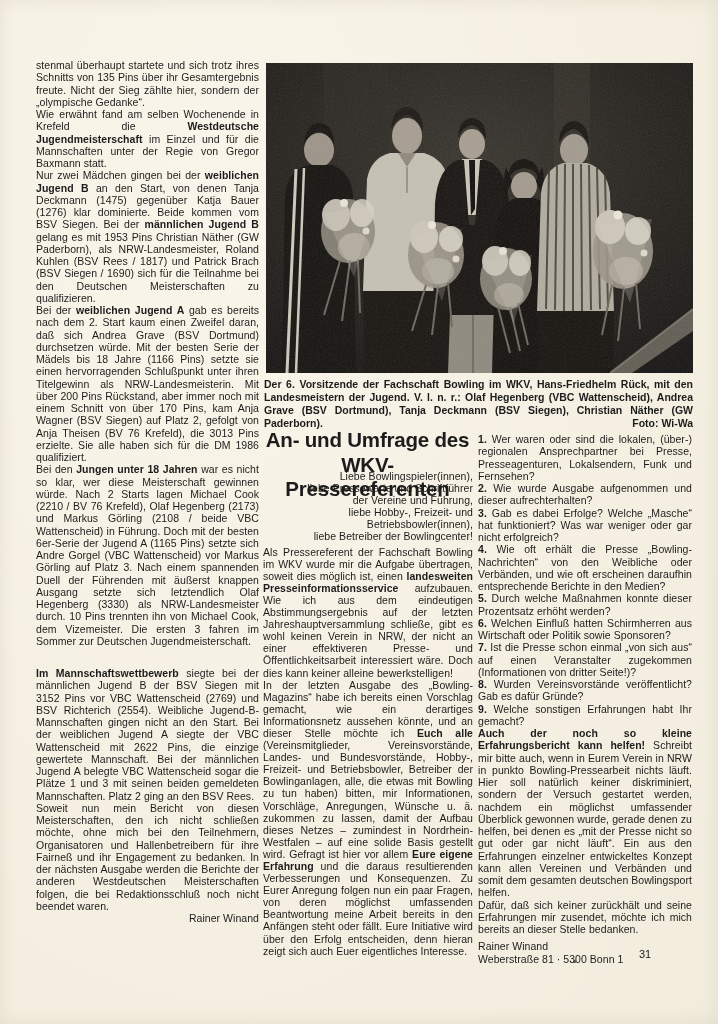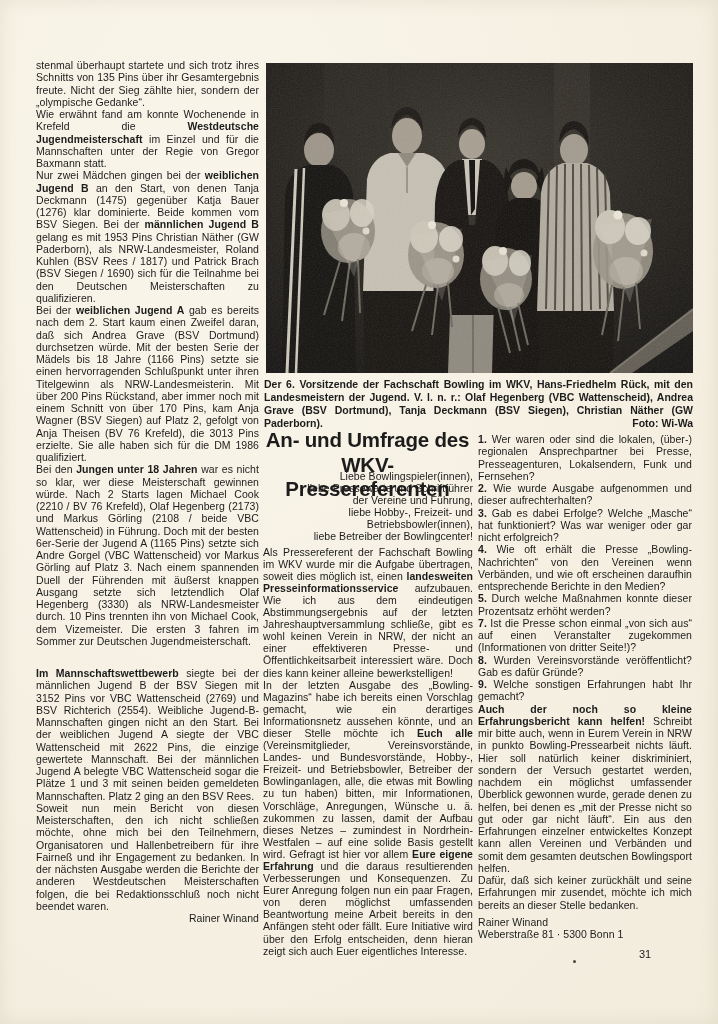--- a/index.html
+++ b/index.html
@@ -52,21 +52,21 @@
   .dot-artifact{position:absolute;left:573px;top:960px;width:3px;height:3px;border-radius:50%;background:#4a463c;}
 </style>
 </head>
 <body>
 
 <div class="page">
 
   <div class="col col-left">
     <div class="plist">
         <p><span>stenmal überhaupt startete und sich trotz ihres Schnitts von 135 Pins über ihr Gesamtergebnis freute. Nicht der Sieg zählte hier, sondern der „olympische Gedanke“.</span></p>
-        <p><span>Wie erwähnt fand am konnte Wochenende in Krefeld die </span><b>Westdeutsche Jugendmeisterschaft</b><span> im Einzel und für die Mannschaften unter der Regie von Gregor Baxmann statt.</span></p>
+        <p><span>Wie erwähnt fand am selben Wochenende in Krefeld die </span><b>Westdeutsche Jugendmeisterschaft</b><span> im Einzel und für die Mannschaften unter der Regie von Gregor Baxmann statt.</span></p>
         <p><span>Nur zwei Mädchen gingen bei der </span><b>weiblichen Jugend B</b><span> an den Start, von denen Tanja Deckmann (1475) gegenüber Katja Bauer (1276) klar dominierte. Beide kommen vom BSV Siegen. Bei der </span><b>männlichen Jugend B</b><span> gelang es mit 1953 Pins Christian Näther (GW Paderborn), als NRW-Landesmeister, Roland Kuhlen (BSV Rees / 1817) und Patrick Brach (BSV Siegen / 1690) sich für die Teilnahme bei den Deutschen Meisterschaften zu qualifizieren.</span></p>
         <p><span>Bei der </span><b>weiblichen Jugend A</b><span> gab es bereits nach dem 2. Start kaum einen Zweifel daran, daß sich Andrea Grave (BSV Dortmund) durchsetzen würde. Mit der besten Serie der Mädels bis 18 Jahre (1166 Pins) setzte sie einen hervorragenden Schlußpunkt unter ihren Titelgewinn als NRW-Landesmeisterin. Mit über 200 Pins Rückstand, aber immer noch mit einem Schnitt von über 170 Pins, kam Anja Wagner (BSV Siegen) auf Platz 2, gefolgt von Anja Theisen (BV 76 Krefeld), die 3013 Pins erzielte. Sie alle haben sich für die DM 1986 qualifiziert.</span></p>
         <p><span>Bei den </span><b>Jungen unter 18 Jahren</b><span> war es nicht so klar, wer diese Meisterschaft gewinnen würde. Nach 2 Starts lagen Michael Cook (2210 / BV 76 Krefeld), Olaf Hegenberg (2173) und Markus Görling (2108 / beide VBC Wattenscheid) in Führung. Doch mit der besten 6er-Serie der Jugend A (1165 Pins) setzte sich Andre Gorgel (VBC Wattenscheid) vor Markus Görling auf Platz 3. Nach einem spannenden Duell der Führenden mit äußerst knappen Ausgang setzte sich letztendlich Olaf Hegenberg (3330) als NRW-Landesmeister durch. 10 Pins trennten ihn von Michael Cook, dem Vizemeister. Die ersten 3 fahren im Sommer zur Deutschen Jugendmeisterschaft.</span></p>
         <p><b>Im Mannschaftswettbewerb</b><span> siegte bei der männlichen Jugend B der BSV Siegen mit 3152 Pins vor VBC Wattenscheid (2769) und BSV Richterich (2554). Weibliche Jugend-B-Mannschaften gingen nicht an den Start. Bei der weiblichen Jugend A siegte der VBC Wattenscheid mit 2622 Pins, die einzige gewertete Mannschaft. Bei der männlichen Jugend A belegte VBC Wattenscheid sogar die Plätze 1 und 3 mit seinen beiden gemeldeten Mannschaften. Platz 2 ging an den BSV Rees.</span></p>
         <p><span>Soweit nun mein Bericht von diesen Meisterschaften, den ich nicht schließen möchte, ohne mich bei den Teilnehmern, Organisatoren und Hallenbetreibern für ihre Fairneß und ihr Engagement zu bedanken. In der nächsten Ausgabe werden die Berichte der anderen Westdeutschen Meisterschaften folgen, die bei Redaktionsschluß noch nicht beendet waren.</span></p>
       </div>
     <p class="signoff">Rainer Winand</p>
   </div>
 
   <figure class="photo-wrap" style="margin:0">
@@ -210,22 +210,23 @@
         <p><span>Als Pressereferent der Fachschaft Bowling im WKV wurde mir die Aufgabe übertragen, soweit dies möglich ist, einen </span><b>landesweiten Presseinformationsservice</b><span> aufzubauen. Wie ich aus dem eindeutigen Abstimmungsergebnis auf der letzten Jahreshauptversammlung schließe, gibt es wohl keinen Verein in NRW, der nicht an einer effektiveren Presse- und Öffentlichkeitsarbeit interessiert wäre. Doch dies kann keiner alleine bewerkstelligen!</span></p>
         <p><span>In der letzten Ausgabe des „Bowling-Magazins“ habe ich bereits einen Vorschlag gemacht, wie ein derartiges Informationsnetz aussehen könnte, und an dieser Stelle möchte ich </span><b>Euch alle</b><span> (Vereinsmitglieder, Vereinsvorstände, Landes- und Bundesvorstände, Hobby-, Freizeit- und Betriebsbowler, Betreiber der Bowlinganlagen, alle, die etwas mit Bowling zu tun haben) bitten, mir Informationen, Vorschläge, Anregungen, Wünsche u. ä. zukommen zu lassen, damit der Aufbau dieses Netzes – zumindest in Nordrhein-Westfalen – auf eine solide Basis gestellt wird. Gefragt ist hier vor allem </span><b>Eure eigene Erfahrung</b><span> und die daraus resultierenden Verbesserungen und Konsequenzen. Zu Eurer Anregung folgen nun ein paar Fragen, von deren möglichst umfassenden Beantwortung meine Arbeit bereits in den Anfängen steht oder fällt. Eure Initiative wird über den Erfolg entscheiden, denn hieran zeigt sich auch Euer eigentliches Interesse.</span></p>
       </div>
   </div>
 
   <div class="col col-right">
     <div class="qlist">
         <p><b>1.</b><span> Wer waren oder sind die lokalen, (über-) regionalen Ansprechpartner bei Presse, Presseagenturen, Lokalsendern, Funk und Fernsehen?</span></p>
         <p><b>2.</b><span> Wie wurde Ausgabe aufgenommen und dieser aufrechterhalten?</span></p>
         <p><b>3.</b><span> Gab es dabei Erfolge? Welche „Masche“ hat funktioniert? Was war weniger oder gar nicht erfolgreich?</span></p>
-        <p><b>4.</b><span> Wie oft erhält die Presse „Bowling-Nachrichten“ von den Vereinen wenn Verbänden, und wie oft erscheinen daraufhin entsprechende Berichte in den Medien?</span></p>
+        <p><b>4.</b><span> Wie oft erhält die Presse „Bowling-Nachrichten“ von den Weibliche oder Verbänden, und wie oft erscheinen daraufhin entsprechende Berichte in den Medien?</span></p>
         <p><b>5.</b><span> Durch welche Maßnahmen konnte dieser Prozentsatz erhöht werden?</span></p>
+        <p><b>6.</b><span> Welchen Einfluß hatten Schirmherren aus Wirtschaft oder Politik sowie Sponsoren?</span></p>
         <p><b>7.</b><span> Ist die Presse schon einmal „von sich aus“ auf einen Veranstalter zugekommen (Informationen von dritter Seite!)?</span></p>
         <p><b>8.</b><span> Wurden Vereinsvorstände veröffentlicht? Gab es dafür Gründe?</span></p>
         <p><b>9.</b><span> Welche sonstigen Erfahrungen habt Ihr gemacht?</span></p>
       </div>
     <div class="closing">
         <p><b>Auch der noch so kleine Erfahrungsbericht kann helfen!</b><span> Schreibt mir bitte auch, wenn in Eurem Verein in NRW in punkto Bowling-Pressearbeit nichts läuft. Hier soll natürlich keiner diskriminiert, sondern der Versuch gestartet werden, nachdem ein möglichst umfassender Überblick gewonnen wurde, gerade denen zu helfen, bei denen es „mit der Presse nicht so gut oder gar nicht läuft“. Ein aus den Erfahrungen einzelner entwickeltes Konzept kann allen Vereinen und Verbänden und somit dem gesamten deutschen Bowlingsport helfen.</span></p>
         <p><span>Dafür, daß sich keiner zurückhält und seine Erfahrungen mir zusendet, möchte ich mich bereits an dieser Stelle bedanken.</span></p>
       </div>
     <div class="sig">
       <p>Rainer Winand</p>

